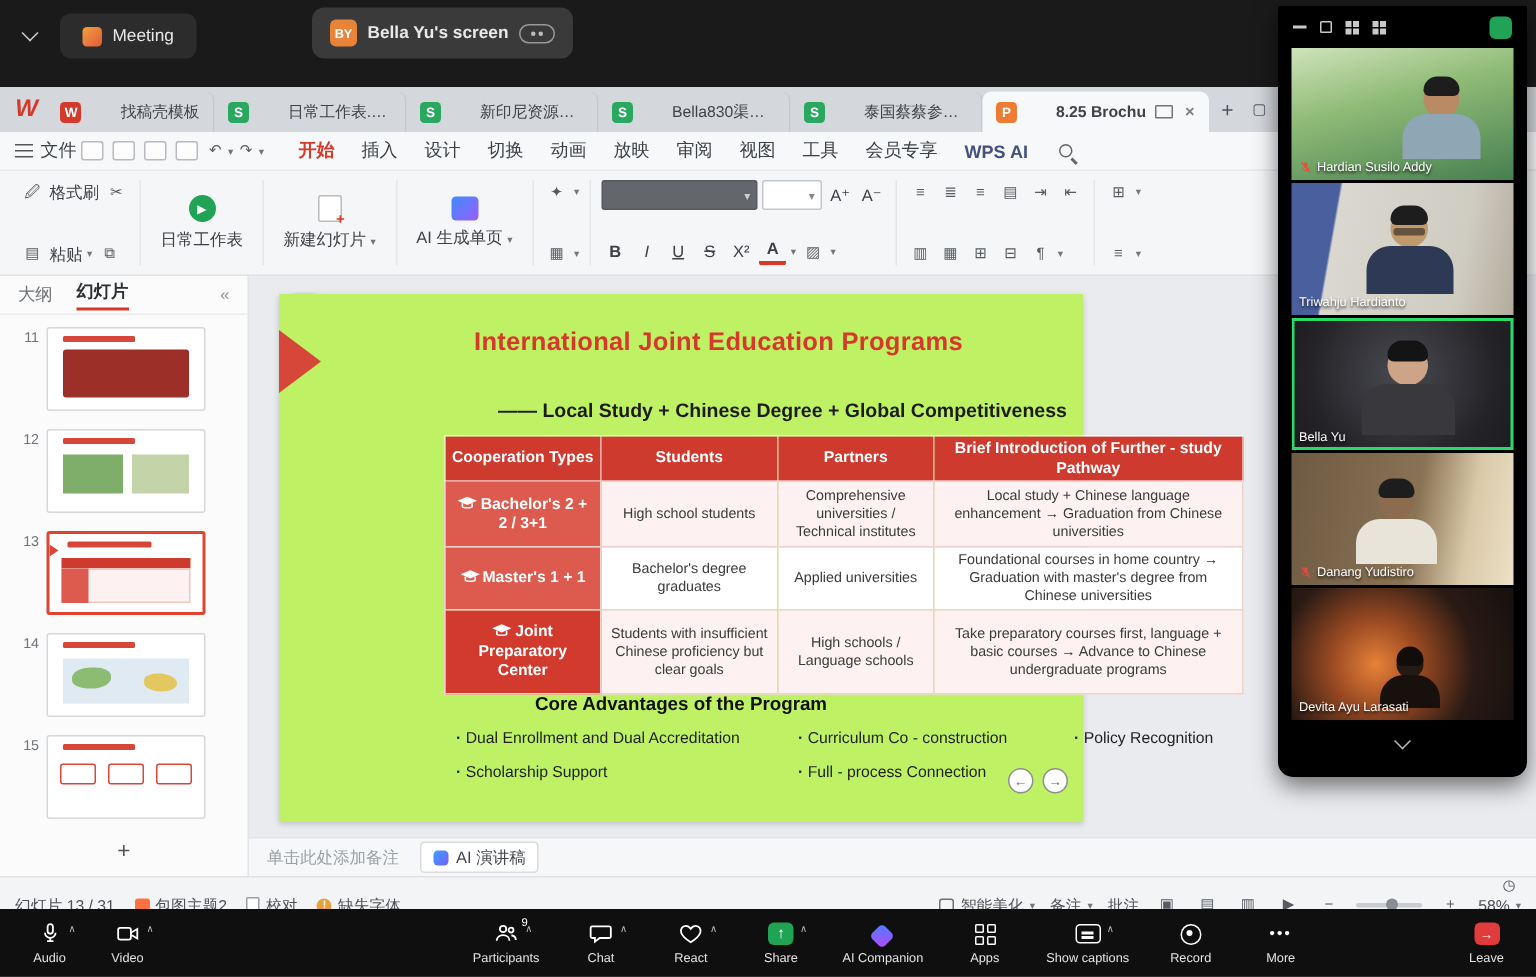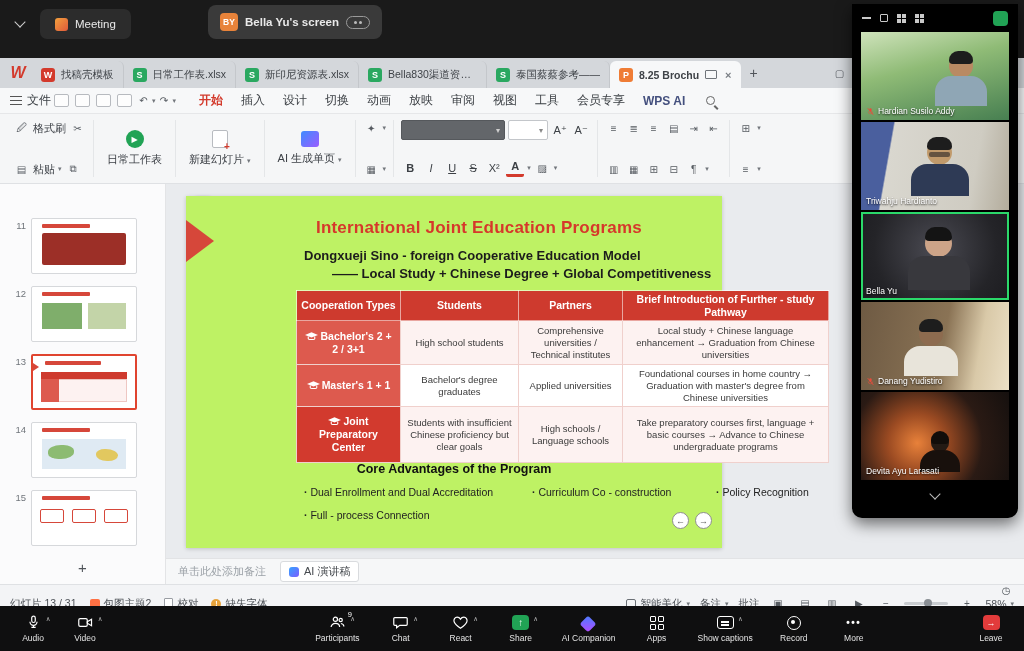--- a/index.html
+++ b/index.html
@@ -19,21 +19,21 @@
       display:flex;align-items:center;justify-content:center;}
   .pill{width:24px;height:13px;border:1px solid #9a9a9a;border-radius:7px;display:flex;align-items:center;justify-content:center;gap:2px;}
   .pill i{width:3px;height:3px;border-radius:50%;background:#bbb;}
 
   
   .wps{position:absolute;top:58px;left:0;width:1024px;height:548px;background:#fff;}
   .doctabs{position:absolute;top:0;left:0;right:0;height:30px;background:#d4d7db;display:flex;align-items:stretch;padding-left:4px;}
   .wlogo{width:28px;display:flex;align-items:center;justify-content:center;color:#d33a2c;font-weight:bold;font-size:16px;font-style:italic;}
   .dtab{display:flex;align-items:center;gap:6px;padding:0 9px;font-size:10.5px;color:#3f4348;border-right:1px solid #c4c7cb;
         max-width:128px;margin-top:3px;border-radius:6px 6px 0 0;}
-  .dtab .lbl{white-space:nowrap;overflow:hidden;text-overflow:ellipsis;}
+  .dtab .lbl{white-space:nowrap;overflow:hidden;text-overflow:ellipsis;margin-left:20px;}
   .fic{width:14px;height:14px;border-radius:3px;color:#fff;font-size:9px;font-weight:bold;display:flex;align-items:center;justify-content:center;flex:none;}
   .fic.W{background:#d33a2c}.fic.S{background:#2aa860}.fic.P{background:#ef7c35}
   .dtab.active{background:#f7f8f9;font-weight:bold;border-right:none;max-width:160px;}
   .dtab .share-mini{width:12px;height:9px;border:1.2px solid #6f747a;border-radius:1px;flex:none;}
   .dtab .closex{color:#7a7f85;font-size:11px;margin-left:2px;}
   .addtab{width:26px;display:flex;align-items:center;justify-content:center;color:#50545a;font-size:14px;}
   .tabtools{margin-left:auto;display:flex;align-items:center;padding-right:176px;color:#5a5e64;}
   .g{min-width:17px;height:16px;display:inline-flex;align-items:center;justify-content:center;font-size:10px;color:#565b61;border-radius:2px;}
 
   .menubar{position:absolute;top:30px;left:0;right:0;height:26px;background:#f7f8f9;border-bottom:1px solid #e6e7e9;
@@ -368,20 +368,25 @@
             <span class="carret">▾</span>
           </div>
         <div class="rrow">
             <span class="g">≡</span>
             <span class="carret">▾</span>
           </div>
       </div>
     </div>
 
     <div class="sidepanel">
+      <div class="sphead">
+        <span>大纲</span>
+        <span class="tactive">幻灯片</span>
+        <span class="collapse">«</span>
+      </div>
       <div class="slist">
         <div class="sitem">
           <span class="snum">11</span>
           <div class="thumb t11">
               <div class="mtitle"></div>
               <div class="blockA"></div>
             </div>
         </div>
         <div class="sitem">
           <span class="snum">12</span>
@@ -419,21 +424,20 @@
         </div>
       </div>
       <div class="addslide">+</div>
     </div>
 
     <div class="canvas">
       <div class="aifab">AI</div>
       <div class="slide">
         <div class="stri"></div>
         <div class="stitle">International Joint Education Programs</div>
-        <div class="ssub1">Dongxueji  Sino - foreign Cooperative Education Model</div>
         <div class="ssub2">—— Local Study + Chinese Degree + Global Competitiveness</div>
 
         <table class="stable">
           <colgroup>
               <col style="width:104px">
               <col style="width:118px">
               <col style="width:104px">
               <col style="width:206px">
             </colgroup>
           <tbody>
@@ -471,20 +475,21 @@
             <td>Take preparatory courses first, language + basic courses → Advance to Chinese undergraduate programs</td>
           </tr>
         </tbody>
           </table>
 
         <div class="core">Core Advantages of the Program</div>
         <div class="adv">
           <div>Dual Enrollment and Dual Accreditation</div>
           <div>Curriculum Co - construction</div>
           <div>Policy Recognition</div>
+          <div>Scholarship Support</div>
           <div>Full - process Connection</div>
         </div>
         <div class="navs">
           <div class="nav">←</div>
           <div class="nav">→</div>
         </div>
       </div>
     </div>
 
     <div class="notesbar">

